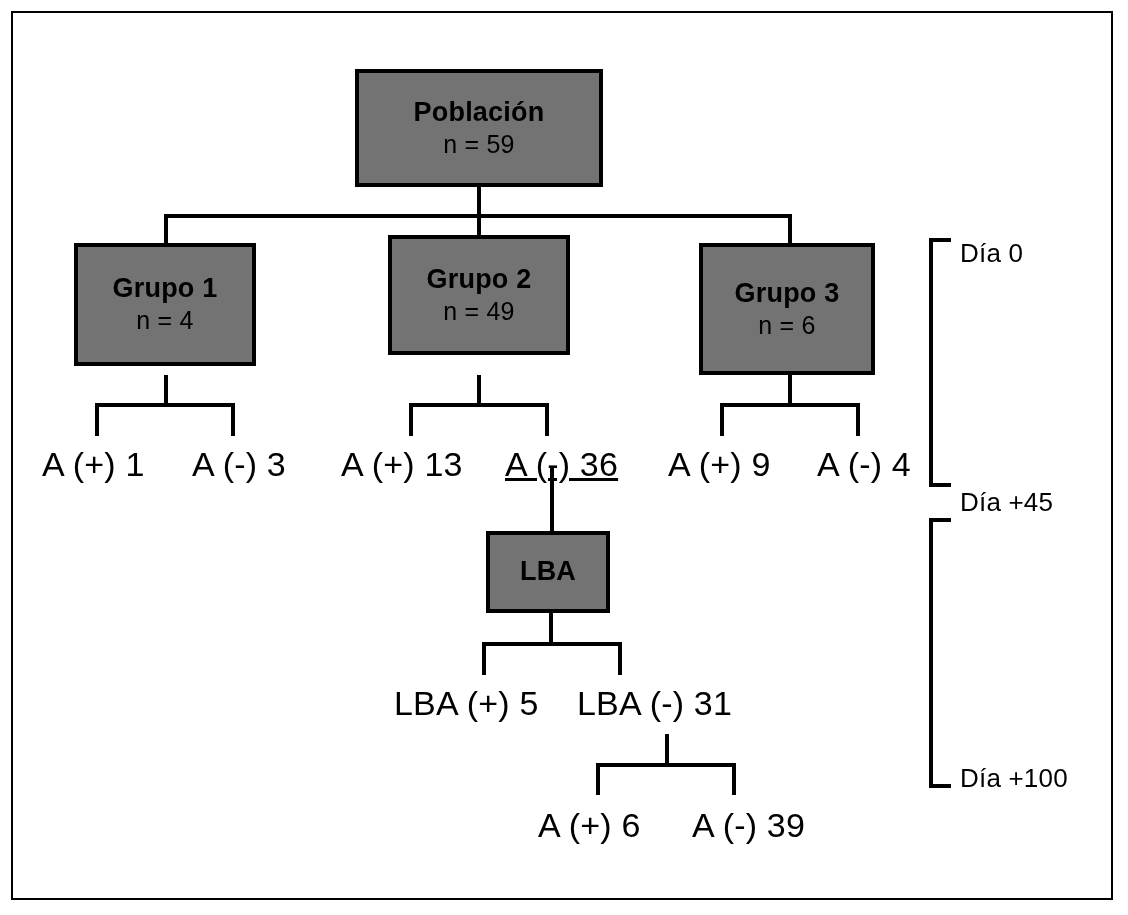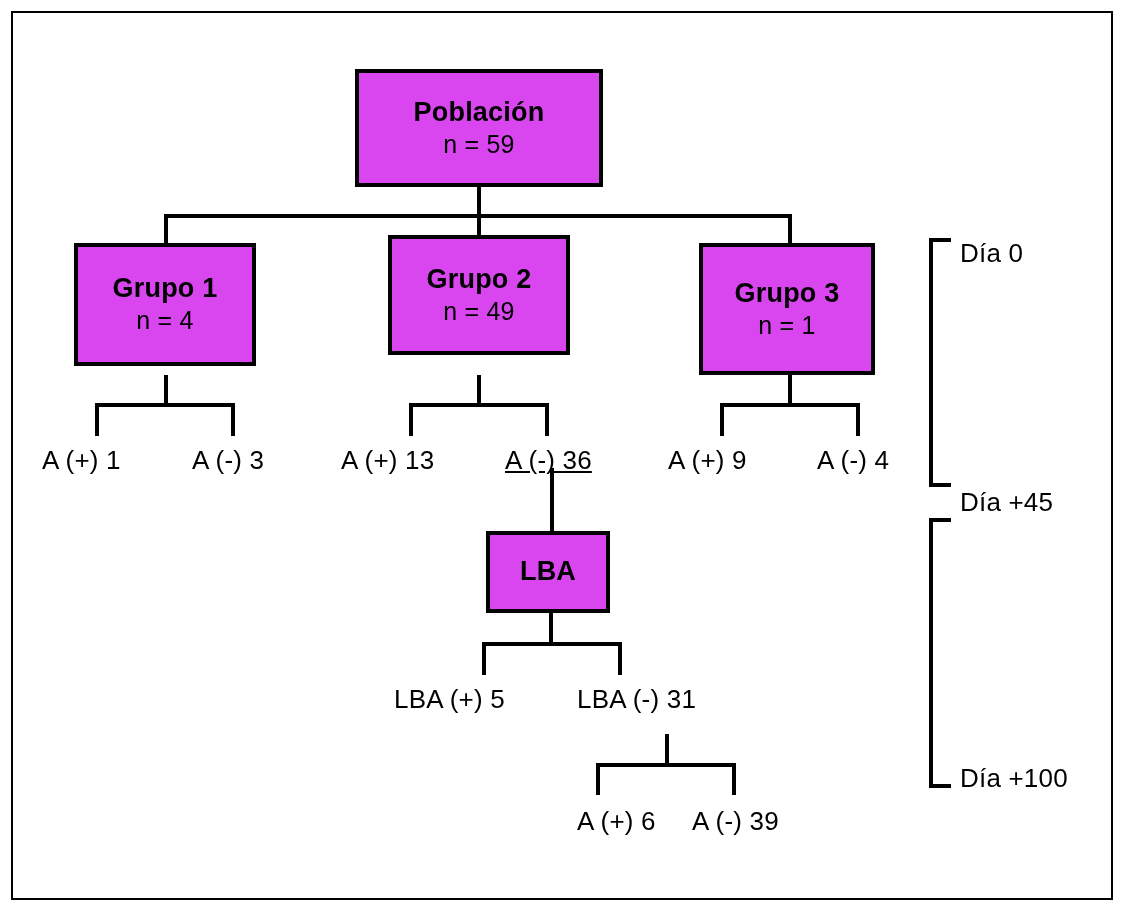--- a/index.html
+++ b/index.html
@@ -24,42 +24,42 @@
     top: 11px;
     width: 1102px;
     height: 889px;
     border: 2px solid #000000;
     box-sizing: border-box;
   }
   .node-box {
     position: absolute;
     box-sizing: border-box;
     border: 4px solid #000000;
-    background: #d946ef;
+    background: #737373;
     display: flex;
     flex-direction: column;
     align-items: center;
     justify-content: center;
     z-index: 3;
   }
   .node-title {
     font-weight: bold;
     font-size: 27px;
     line-height: 1.18;
     letter-spacing: 0.2px;
   }
   .node-sub {
     font-weight: normal;
     font-size: 25px;
     line-height: 1.22;
     letter-spacing: 0.2px;
   }
   .leaf-label {
     position: absolute;
-    font-size: 26px;
+    font-size: 34px;
     line-height: 1;
     white-space: nowrap;
     letter-spacing: 0.2px;
     z-index: 3;
   }
   .period-label {
     position: absolute;
     font-size: 26px;
     line-height: 1;
     white-space: nowrap;
@@ -119,21 +119,21 @@
   </div>
   <div class="conn conn-v" style="left:477px; top:375px; height:32px;"></div>
   <div class="conn conn-h" style="left:409px; top:403px; width:140px;"></div>
   <div class="conn conn-v" style="left:409px; top:403px; height:33px;"></div>
   <div class="conn conn-v" style="left:545px; top:403px; height:33px;"></div>
   <div class="leaf-label" style="left:341px; top:447px;">A (+) 13</div>
   <div class="leaf-label" style="left:505px; top:447px;text-decoration:underline;">A (-) 36</div>
 
   <div class="node-box" style="left:699px; top:243px; width:176px; height:132px;">
     <div class="node-title">Grupo 3</div>
-    <div class="node-sub">n = 1</div>
+    <div class="node-sub">n = 6</div>
   </div>
   <div class="conn conn-v" style="left:788px; top:375px; height:32px;"></div>
   <div class="conn conn-h" style="left:720px; top:403px; width:140px;"></div>
   <div class="conn conn-v" style="left:720px; top:403px; height:33px;"></div>
   <div class="conn conn-v" style="left:856px; top:403px; height:33px;"></div>
   <div class="leaf-label" style="left:668px; top:447px;">A (+) 9</div>
   <div class="leaf-label" style="left:817px; top:447px;">A (-) 4</div>
 
   <div class="conn conn-v" style="left:550px; top:468px; height:63px;"></div>
 
@@ -144,21 +144,21 @@
   <div class="conn conn-h" style="left:482px; top:642px; width:140px;"></div>
   <div class="conn conn-v" style="left:482px; top:642px; height:33px;"></div>
   <div class="conn conn-v" style="left:618px; top:642px; height:33px;"></div>
   <div class="leaf-label" style="left:394px; top:686px;">LBA (+) 5</div>
   <div class="leaf-label" style="left:577px; top:686px;">LBA (-) 31</div>
 
   <div class="conn conn-v" style="left:665px; top:734px; height:33px;"></div>
   <div class="conn conn-h" style="left:596px; top:763px; width:140px;"></div>
   <div class="conn conn-v" style="left:596px; top:763px; height:32px;"></div>
   <div class="conn conn-v" style="left:732px; top:763px; height:32px;"></div>
-  <div class="leaf-label" style="left:538px; top:808px;margin-left:39px;">A (+) 6</div>
+  <div class="leaf-label" style="left:538px; top:808px;">A (+) 6</div>
   <div class="leaf-label" style="left:692px; top:808px;">A (-) 39</div>
 
   <div class="bracket" style="left:929px; top:238px; width:22px; height:249px;"></div>
   <div class="period-label" style="left:960px; top:240px;">Día 0</div>
   <div class="period-label" style="left:960px; top:489px;">Día +45</div>
 
   <div class="bracket" style="left:929px; top:518px; width:22px; height:270px;"></div>
   <div class="period-label" style="left:960px; top:765px;">Día +100</div>
 
 </div>

